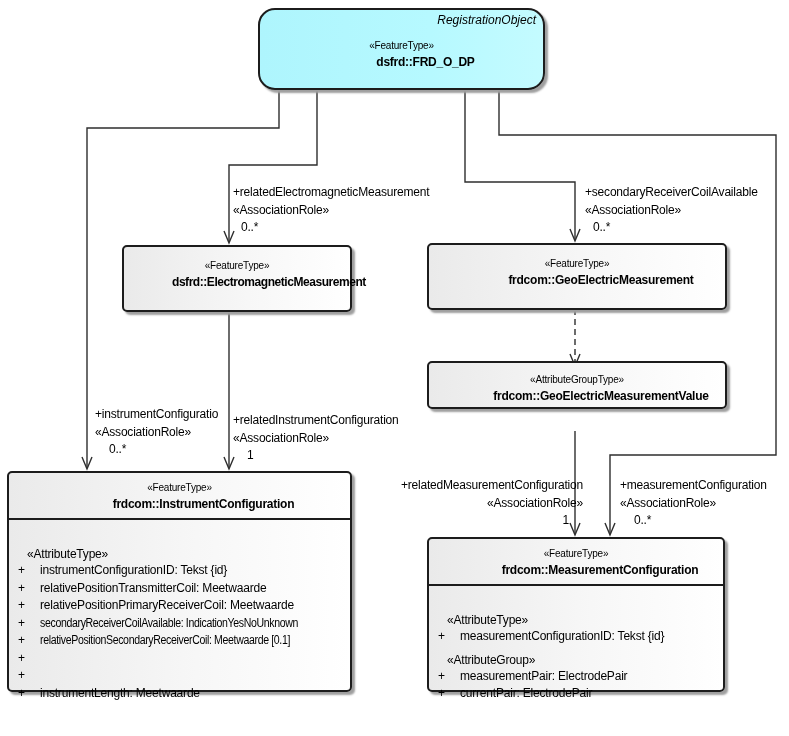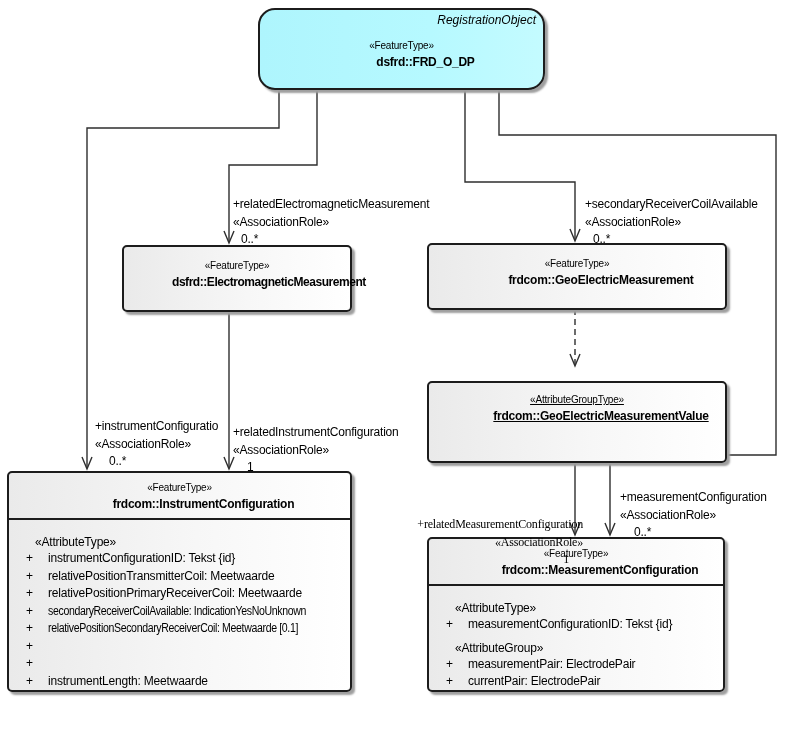--- a/index.html
+++ b/index.html
@@ -13,29 +13,29 @@
     background:linear-gradient(90deg,#eaeaea 0%,#f7f7f7 55%,#ffffff 100%);
     box-shadow:3px 3px 2px #9f9f9f; font-size:12px; }
   .uml-box.highlight { background:linear-gradient(90deg,#aef5fd 0%,#b6f9ff 60%,#c4fbff 100%);
     border-radius:17px; }
   .box-hdr { text-align:center; line-height:16px; }
   .tagline { position:absolute; top:3px; right:7px; font-style:italic; font-size:12px; }
   .stereo { font-size:10px; letter-spacing:-0.2px; }
   .cname  { font-weight:bold; letter-spacing:-0.25px; white-space:nowrap;padding-left:48px; }
   .divider { border-top:2px solid #1c1c1c; margin-top:6px; }
 
-  .attr-area { padding-top:8px;margin-left:8px; }
+  .attr-area { padding-top:20px; }
   .stype { padding-left:18px; margin-top:6px; line-height:16px; letter-spacing:-0.2px; }
   .attr-row { display:flex; line-height:17.5px; white-space:nowrap; }
   .attr-row .vis { width:22px; padding-left:9px; flex:none; }
   .attr-row .atxt { letter-spacing:-0.2px; }
   .attr-row .atxt.squeeze { transform:scaleX(0.88); transform-origin:0 50%; letter-spacing:-0.4px; }
 
   .assoc-label { position:absolute; z-index:3; font-size:12px; line-height:17.5px;
-    letter-spacing:-0.2px; white-space:nowrap;margin-top:12px; }
+    letter-spacing:-0.2px; white-space:nowrap; }
   .assoc-label .mult-ind { padding-left:14px; }
   .assoc-label .mult-ind-s { padding-left:8px; }
   .assoc-label.ralign { text-align:right; }
   .assoc-label.ralign .mult-r { padding-right:14px; }
 </style>
 </head>
 <body>
 
 <div id="canvas">
 
@@ -80,21 +80,21 @@
     </div>
   </div>
 
   <div class="uml-box" style="left:427px; top:243px; width:300px; height:67px;">
     <div class="box-hdr" style="padding-top:11px;">
       <div class="stereo">«FeatureType»</div>
       <div class="cname">frdcom::GeoElectricMeasurement</div>
     </div>
   </div>
 
-  <div class="uml-box" style="left:427px; top:381px; width:300px; height:82px;text-decoration:underline;">
+  <div class="uml-box" style="left:427px; top:361px; width:300px; height:48px;">
     <div class="box-hdr" style="padding-top:9px;">
       <div class="stereo">«AttributeGroupType»</div>
       <div class="cname">frdcom::GeoElectricMeasurementValue</div>
     </div>
   </div>
 
   <div class="uml-box" style="left:7px; top:471px; width:345px; height:221px;">
     <div class="box-hdr" style="padding-top:7px;">
       <div class="stereo">«FeatureType»</div>
       <div class="cname">frdcom::InstrumentConfiguration</div>
@@ -176,21 +176,21 @@
     <div>«AssociationRole»</div>
     <div class="mult-ind">0..*</div>
   </div>
 
   <div class="assoc-label" style="left:233px; top:412px;">
     <div>+relatedInstrumentConfiguration</div>
     <div>«AssociationRole»</div>
     <div class="mult-ind">1</div>
   </div>
 
-  <div class="assoc-label ralign" style="left:371px; top:504px; width:212px;font-family:Liberation Serif, serif;">
+  <div class="assoc-label ralign" style="left:371px; top:477px; width:212px;">
     <div>+relatedMeasurementConfiguration</div>
     <div>«AssociationRole»</div>
     <div class="mult-r">1</div>
   </div>
 
   <div class="assoc-label" style="left:620px; top:477px;">
     <div>+measurementConfiguration</div>
     <div>«AssociationRole»</div>
     <div class="mult-ind">0..*</div>
   </div>

